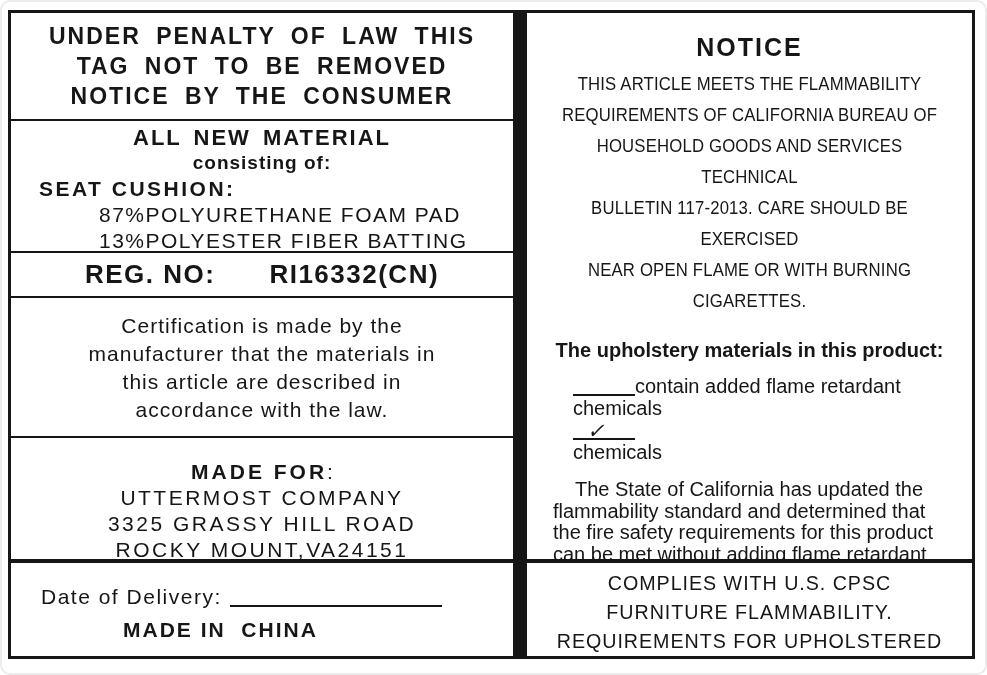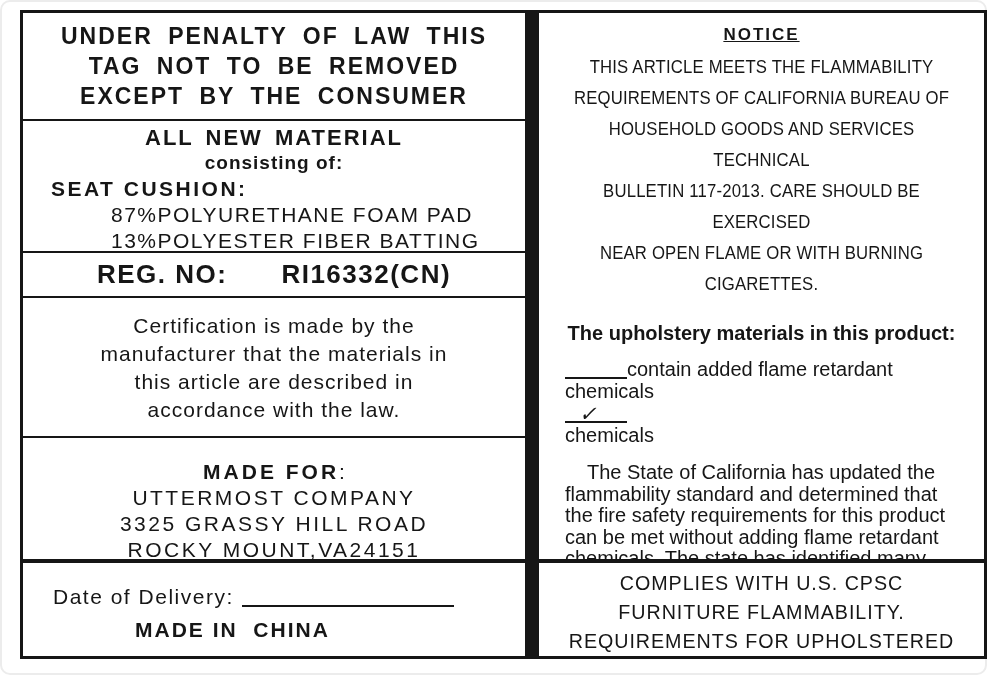--- a/index.html
+++ b/index.html
@@ -1,20 +1,20 @@
 <!DOCTYPE html>
 <html><head>
 <meta charset="utf-8">
 <style>
   * { margin:0; padding:0; box-sizing:border-box; }
   html,body { width:987px; height:675px; background:#ffffff; }
   body { font-family:"Liberation Sans", sans-serif; color:#161616; position:relative; }
   .photo-frame { position:absolute; inset:0; border:2px solid #ececec; border-radius:10px; pointer-events:none; }
 
-  .label { position:absolute; left:20px; top:10px; width:967px; height:649px; display:flex; background:#fff; }
+  .label { position:absolute; left:8px; top:10px; width:967px; height:649px; display:flex; background:#fff; }
   .panel { background:#fff; border:3px solid #161616; }
   .panel.left  { width:508px; display:flex; flex-direction:column; }
   .panel.right { flex:1; display:flex; flex-direction:column; }
   .divider-bar { width:8px; background:#161616; }
 
   
   .sec { border-bottom:2px solid #161616; }
   .sec-penalty { height:108px; display:flex; flex-direction:column; justify-content:center; align-items:center;
                  font-weight:bold; font-size:23px; line-height:30px; letter-spacing:2px; word-spacing:7px; text-align:center; }
   .sec-material { height:132px; padding-top:3px; }
@@ -30,46 +30,46 @@
   .madefor-heading { font-weight:bold; font-size:21px; line-height:27px; letter-spacing:3px; }
   .madefor-colon { font-weight:normal; letter-spacing:0; }
   .madefor-line { font-size:21px; line-height:26px; letter-spacing:2.5px; }
   .sec-delivery { flex:1; border-bottom:none; border-top:4px solid #161616; padding-top:22px; }
   .date-row { padding-left:30px; font-size:21px; letter-spacing:1.5px; }
   .date-blank { display:inline-block; width:212px; border-bottom:2px solid #161616; transform:translateY(3px); margin-left:8px; }
   .made-in { margin-top:9px; padding-left:112px; font-weight:bold; font-size:21px; letter-spacing:2px; white-space:pre; }
 
   
   .rp-top { flex:1; overflow:hidden; }
-  .notice-title { margin-top:12px; text-align:center; font-weight:bold; font-size:17px; letter-spacing:2px;text-decoration:underline; }
+  .notice-title { margin-top:20px; text-align:center; font-weight:bold; font-size:25px; letter-spacing:2px; }
   .notice-para { margin-top:6px; text-align:center; font-size:19px; line-height:31px; letter-spacing:0.2px;
                  transform:scaleX(0.88); transform-origin:50% 0; }
   .uph-heading { margin-top:23px; text-align:center; font-weight:bold; font-size:20px; }
-  .options { margin-top:13px; padding-left:26px; font-size:20px; line-height:22px; }
+  .options { margin-top:13px; padding-left:26px; font-size:20px; line-height:22px;margin-left:20px; }
   .opt-blank { display:inline-block; width:62px; border-bottom:2px solid #161616; transform:translateY(3px); position:relative; }
   .check-glyph { position:absolute; left:14px; bottom:-3px; font-size:21px; font-style:italic; line-height:20px; }
   .cal-para { margin-top:16px; padding-left:26px; padding-right:0; font-size:20px; line-height:21.5px; }
   .cal-line.indent { text-indent:22px; }
   .rp-compliance { height:97px; border-top:4px solid #161616; padding-top:5px; }
   .compliance-inner { text-align:center; font-size:20.5px; line-height:29px; letter-spacing:1px;
                       transform:scaleX(0.96); transform-origin:50% 0; }
 </style>
 </head>
 <body>
 
 <div class="photo-frame"></div>
 
 <div class="label">
 
   <div class="panel left">
 
     <div class="sec sec-penalty">
       <div>UNDER PENALTY OF LAW THIS</div>
       <div>TAG NOT TO BE REMOVED</div>
-      <div>EXCEPT BY THE CONSUMER</div>
+      <div>NOTICE BY THE CONSUMER</div>
     </div>
 
     <div class="sec sec-material">
       <div class="mat-heading">ALL NEW MATERIAL</div>
       <div class="mat-sub">consisting of:</div>
       <div class="mat-item">SEAT CUSHION:</div>
       <div class="mat-comp">87%POLYURETHANE FOAM PAD</div>
       <div class="mat-comp">13%POLYESTER FIBER BATTING</div>
     </div>
 

